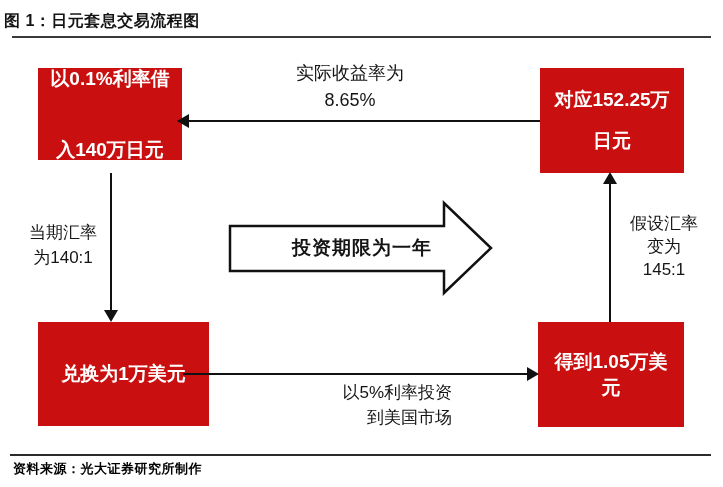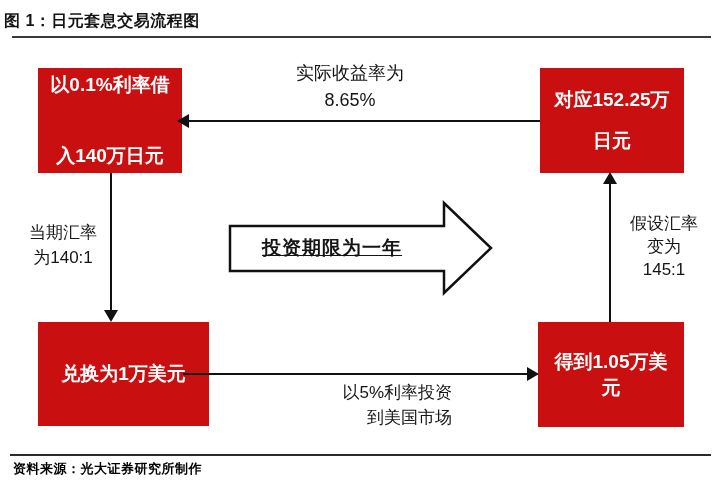--- a/index.html
+++ b/index.html
@@ -32,21 +32,21 @@
     font-weight: 700;
     font-size: 19px;
     line-height: 26px;
     display: flex;
     flex-direction: column;
     align-items: center;
     justify-content: center;
     text-align: center;
   }
   .rbox span { display: block; white-space: nowrap; }
-  #box-tl { left: 38px;  top: 68px;  width: 144px; height: 105px; gap: 45px; }
+  #box-tl { left: 38px;  top: 68px;  width: 144px; height: 92px; gap: 45px; }
   #box-tr { left: 540px; top: 68px;  width: 144px; height: 105px; gap: 15px; }
   #box-bl { left: 38px;  top: 322px; width: 171px; height: 104px; }
   #box-br { left: 538px; top: 322px; width: 146px; height: 105px; }
 
   
   .hline { height: 2px; background: #111111; }
   .vline { width: 2px; background: #111111; }
   #line-top    { left: 188px; top: 120px; width: 352px; }
   #line-left   { left: 110px; top: 173px; height: 140px; }
   #line-bottom { left: 183px; top: 373px; width: 346px; }
@@ -74,24 +74,23 @@
   }
   #label-top    { left: 265px; top: 60px;  width: 170px; font-size: 18px; line-height: 27px; }
   #label-left   { left: 14px;  top: 220px; width: 98px; }
   #label-right  { left: 617px; top: 212px; width: 94px; line-height: 23px; }
   #label-bottom { left: 268px; top: 380px; width: 184px; text-align: right; }
 
   
   #big-arrow-svg { left: 0; top: 0; width: 723px; height: 487px; pointer-events: none; }
   #label-center {
     left: 262px; top: 235px; width: 170px;
-    text-align: left;
+    text-align: right;
     font-size: 19px; font-weight: 700; color: #141414;
     letter-spacing: 1px;
-    text-decoration: underline;
   }
 
   
   .footer-rule { left: 10px; top: 454px; width: 701px; height: 2px; background: #2b2b2b; }
   .source-note {
     left: 13px; top: 460px;
     font-size: 13px; font-weight: 700; color: #000000;
     letter-spacing: 0.5px; white-space: nowrap;
   }
 </style>

